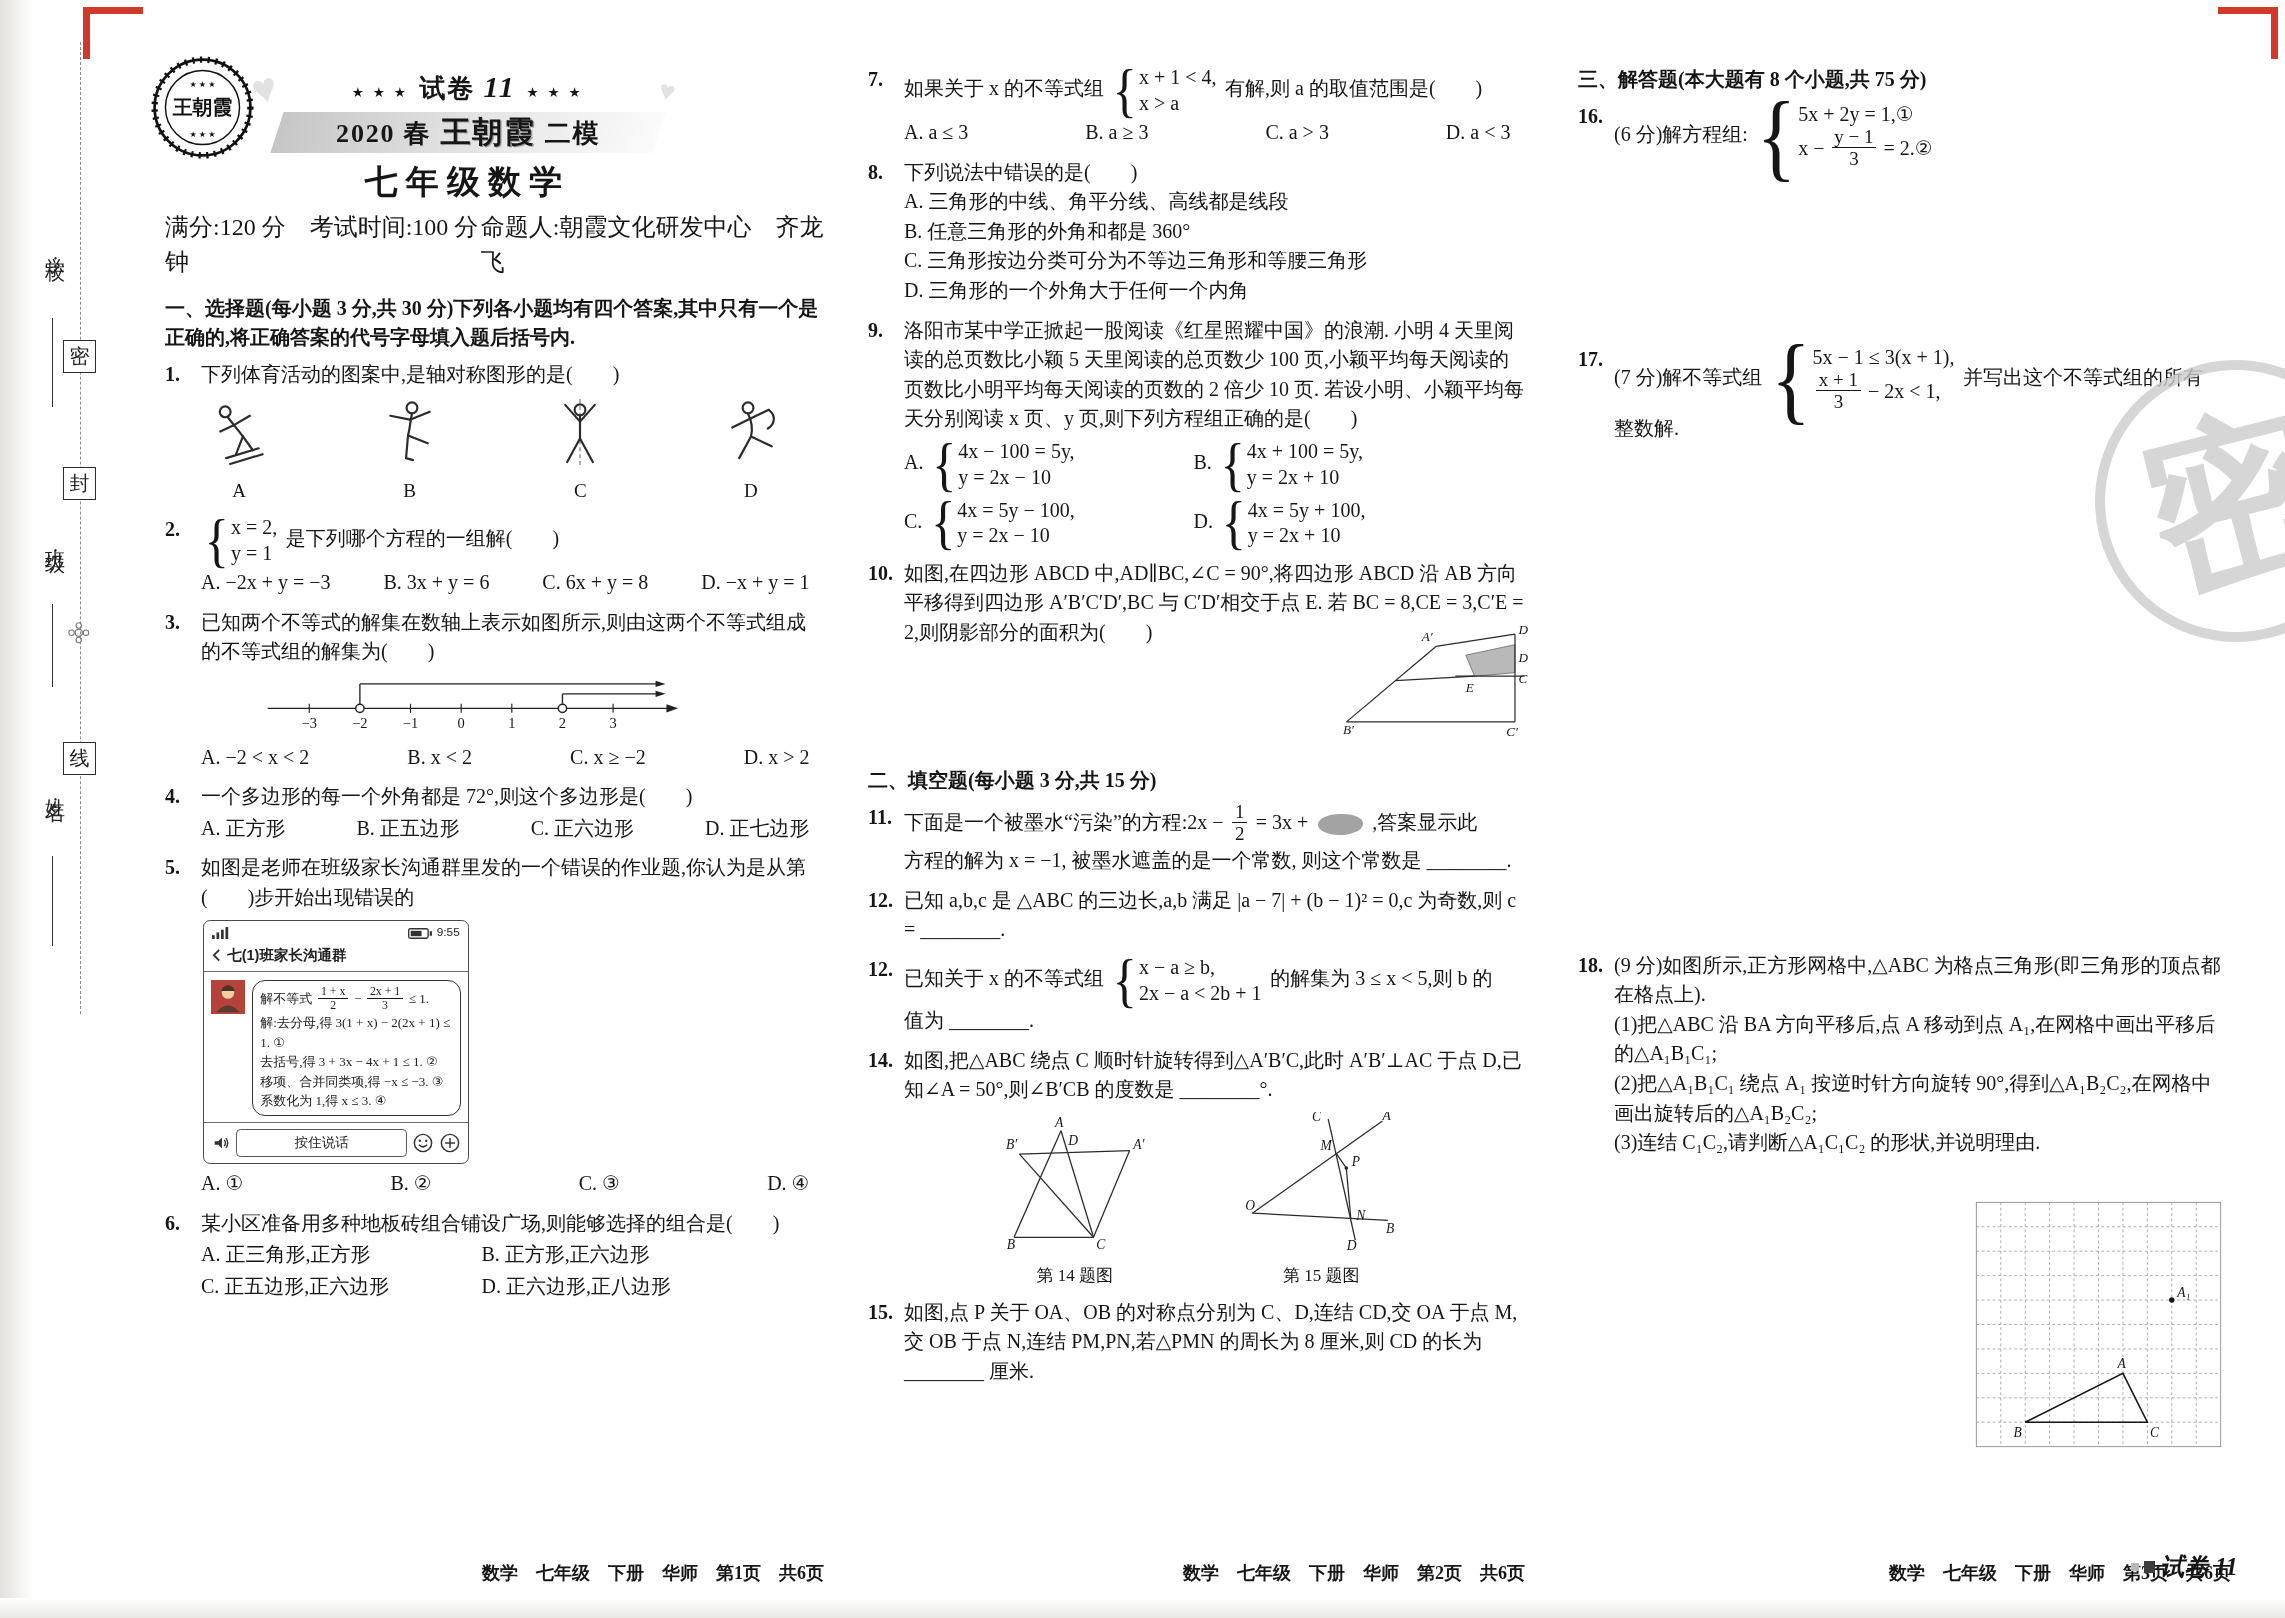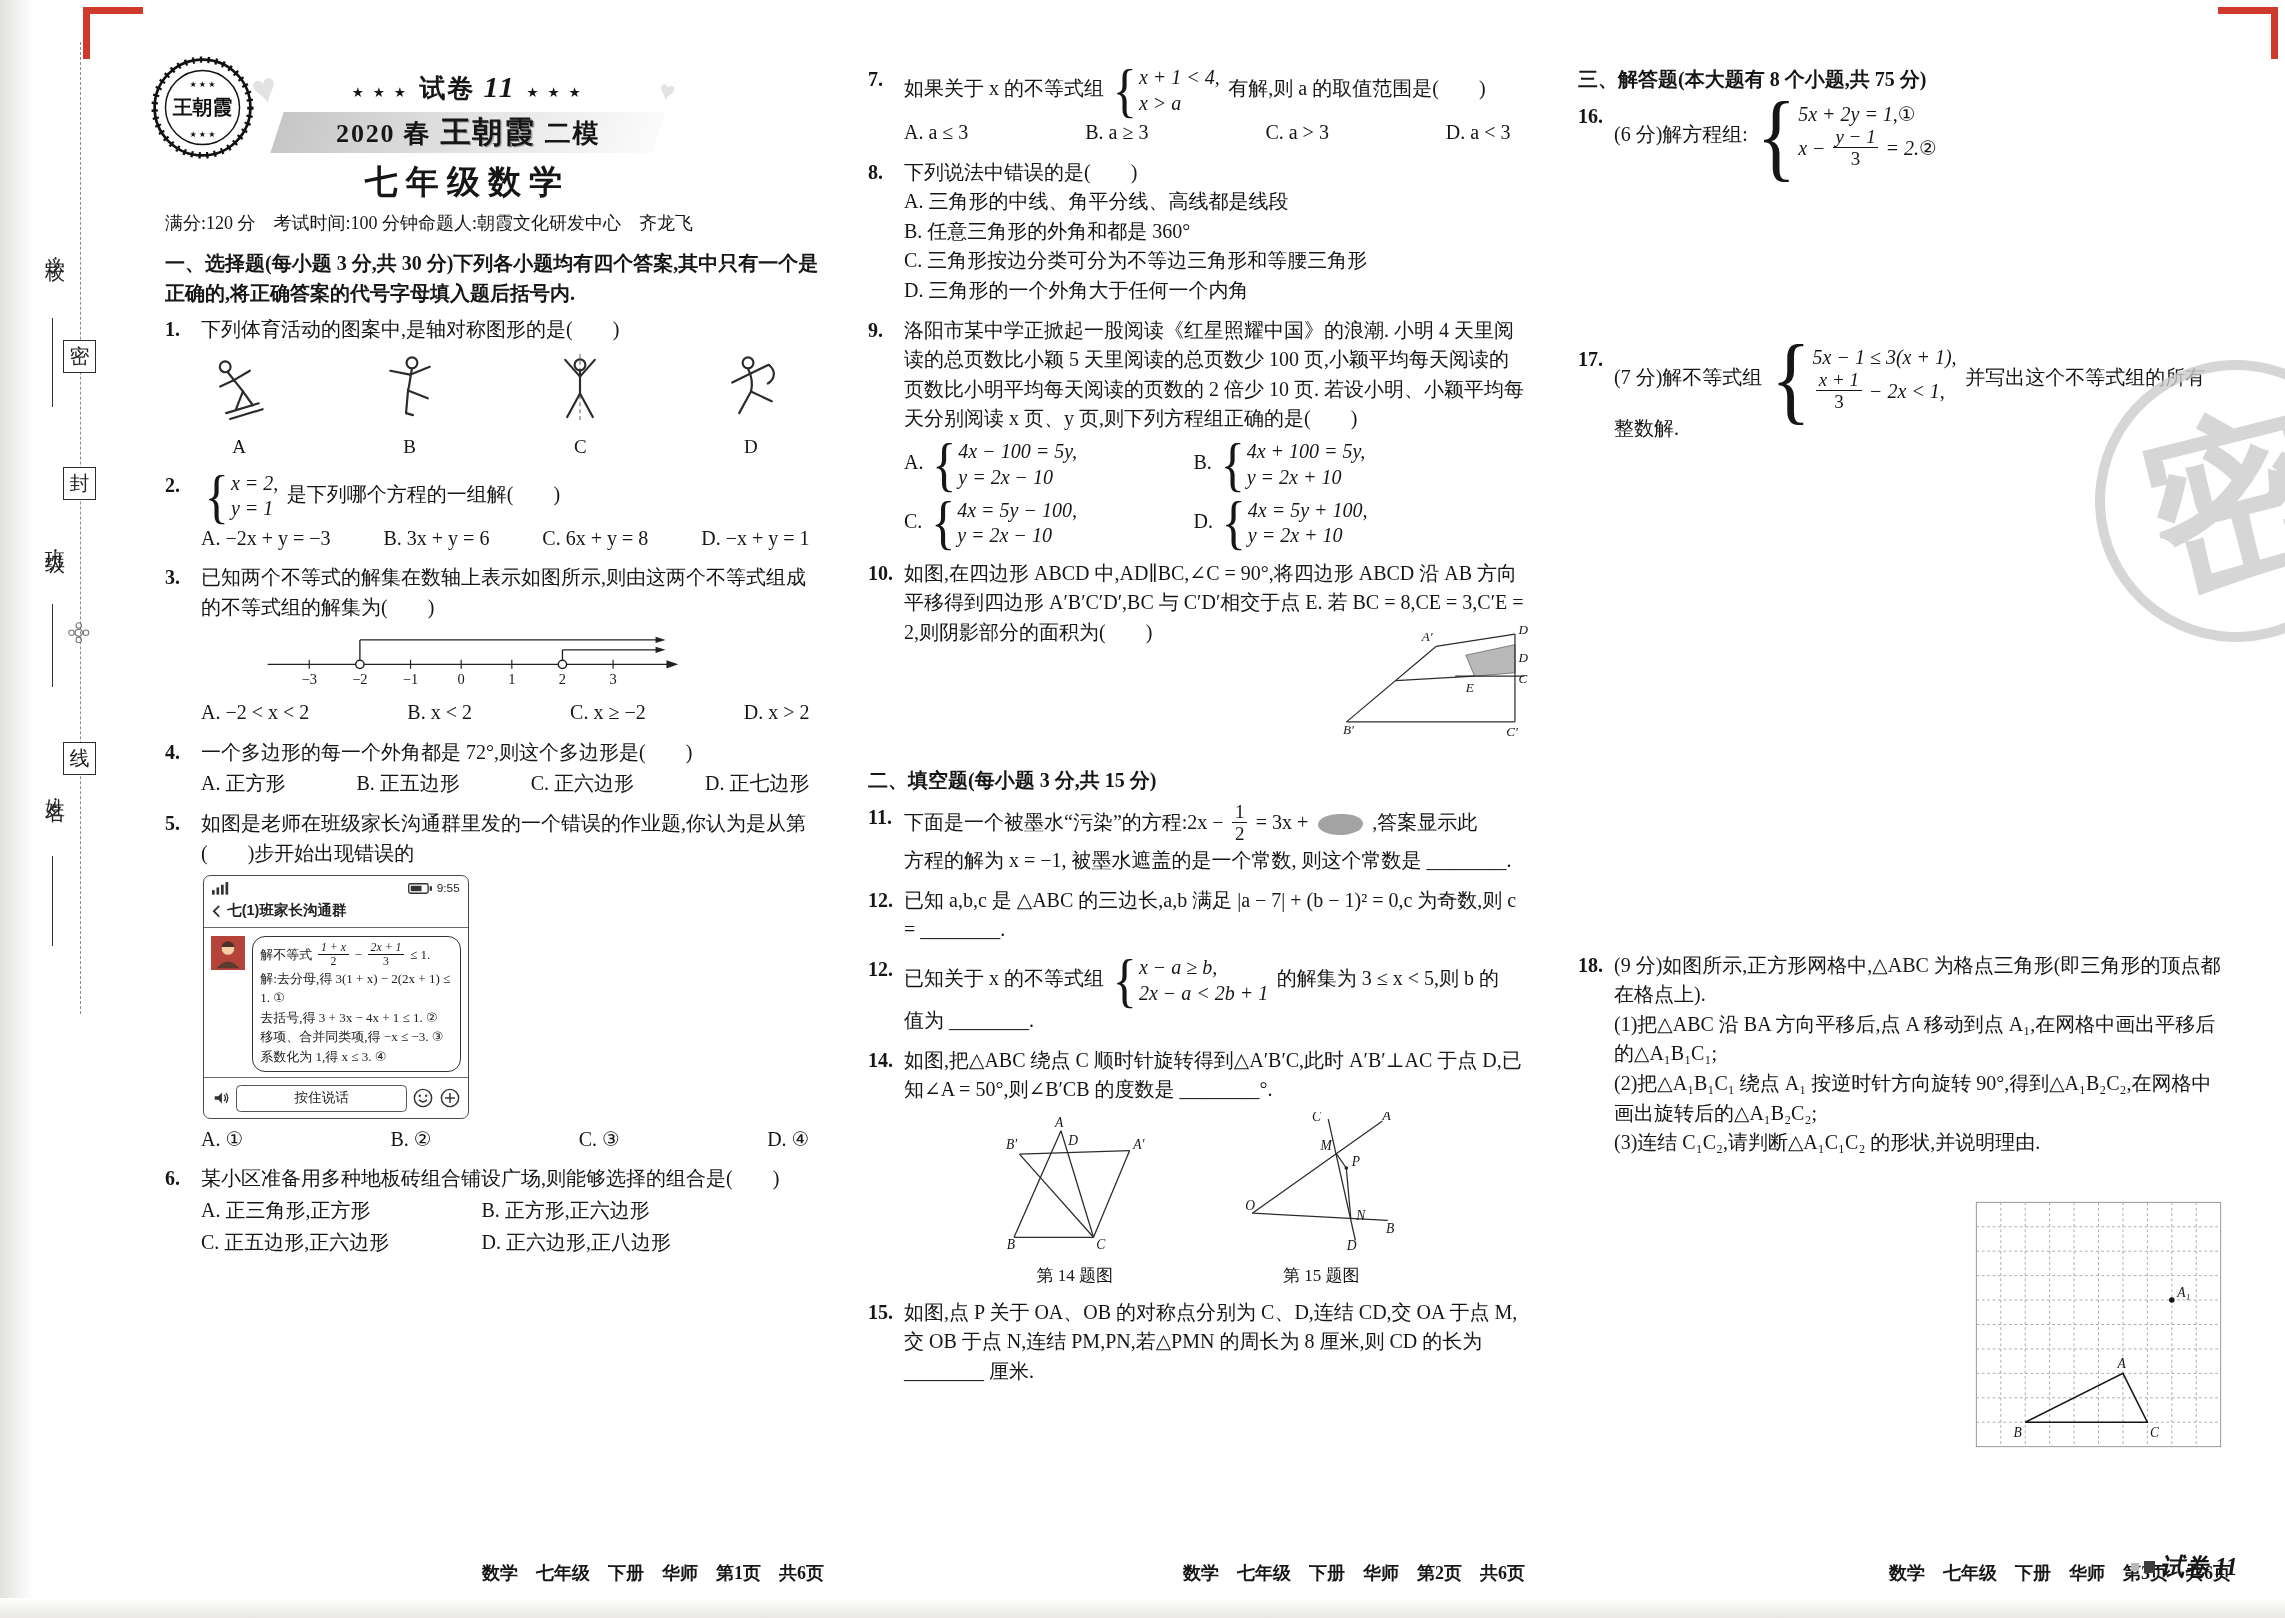--- a/index.html
+++ b/index.html
@@ -27,21 +27,21 @@
   #col2{left:868px;width:657px}
   #col3{left:1578px;width:653px}
 
   .q{position:relative;padding-left:36px;margin-bottom:10px}
   .q .qn{position:absolute;left:0;top:0;font-weight:700}
   .sec{font-weight:700;margin-bottom:7.2px}
 
   .opts4{display:flex;justify-content:space-between;padding-right:14.5px;margin-top:1.8px}
   .grid2{display:grid;grid-template-columns:1fr 1fr;column-gap:9px;row-gap:2.7px;padding-right:9px;margin-top:1.8px}
   .opt{white-space:nowrap}
-  .it{font-style:italic}
+  .it{}
 
   
   .sys{display:inline-flex;align-items:center;vertical-align:middle;margin:0 3.6px}
   .sys .br{font-weight:400;line-height:.82;transform:scaleY(1.18);transform-origin:center;margin-right:1.8px}
   .br-md{font-size:51px}
   .br-lg{font-size:83px}
   .sys .lines{display:flex;flex-direction:column;justify-content:center}
   .sys .lines>*{line-height:1.28}
   .eqrow{display:inline-flex;align-items:center;gap:3.6px}
 
@@ -59,21 +59,21 @@
   .starline{display:flex;justify-content:center;align-items:baseline;gap:11px;font-weight:700}
   .stars{font-size:13.6px;letter-spacing:2.7px}
   .ptitle{font-size:26px;letter-spacing:1.8px}
   .pno{font-style:italic;font-size:30px}
   .banner{width:382px;height:41px;margin:2.7px auto 0;background:linear-gradient(90deg,#c6c6c6 0%,#e6e6e6 55%,#fbfbfb 100%);
           transform:skewX(-18deg);display:flex;align-items:center;justify-content:center}
   .banner-in{transform:skewX(18deg);font-size:26px;font-weight:700;letter-spacing:1.8px;display:flex;gap:9px;align-items:baseline;white-space:nowrap}
   .banner-brand{font-size:30px;text-shadow:1.4px 1.4px 0 #9a9a9a}
   .subject{font-size:33px;font-weight:700;letter-spacing:8.1px;margin-top:5.4px}
   .heart{position:absolute;color:#e2e2e2;pointer-events:none}
-  .inforow{display:flex;justify-content:flex-start;font-size:18px;margin:1.8px 0 12.7px}
+  .inforow{display:flex;justify-content:flex-start;font-size:24px;margin:1.8px 0 12.7px}
 
   
   .q1-figs{display:flex;justify-content:space-between;width:588px;margin:7.2px 0 0}
   .figblk{text-align:center}
   .figlab{text-align:center;margin-top:0.9px;font-size:19px}
   .sport{stroke:#2b2b2b;stroke-width:2.2;fill:none;stroke-linecap:round}
 
   
   svg .flab{font-size:15px;font-style:italic;font-family:"Liberation Serif","DejaVu Serif",serif;fill:#161616}
   svg .geo{stroke:#2b2b2b;stroke-width:1.4;fill:none}

